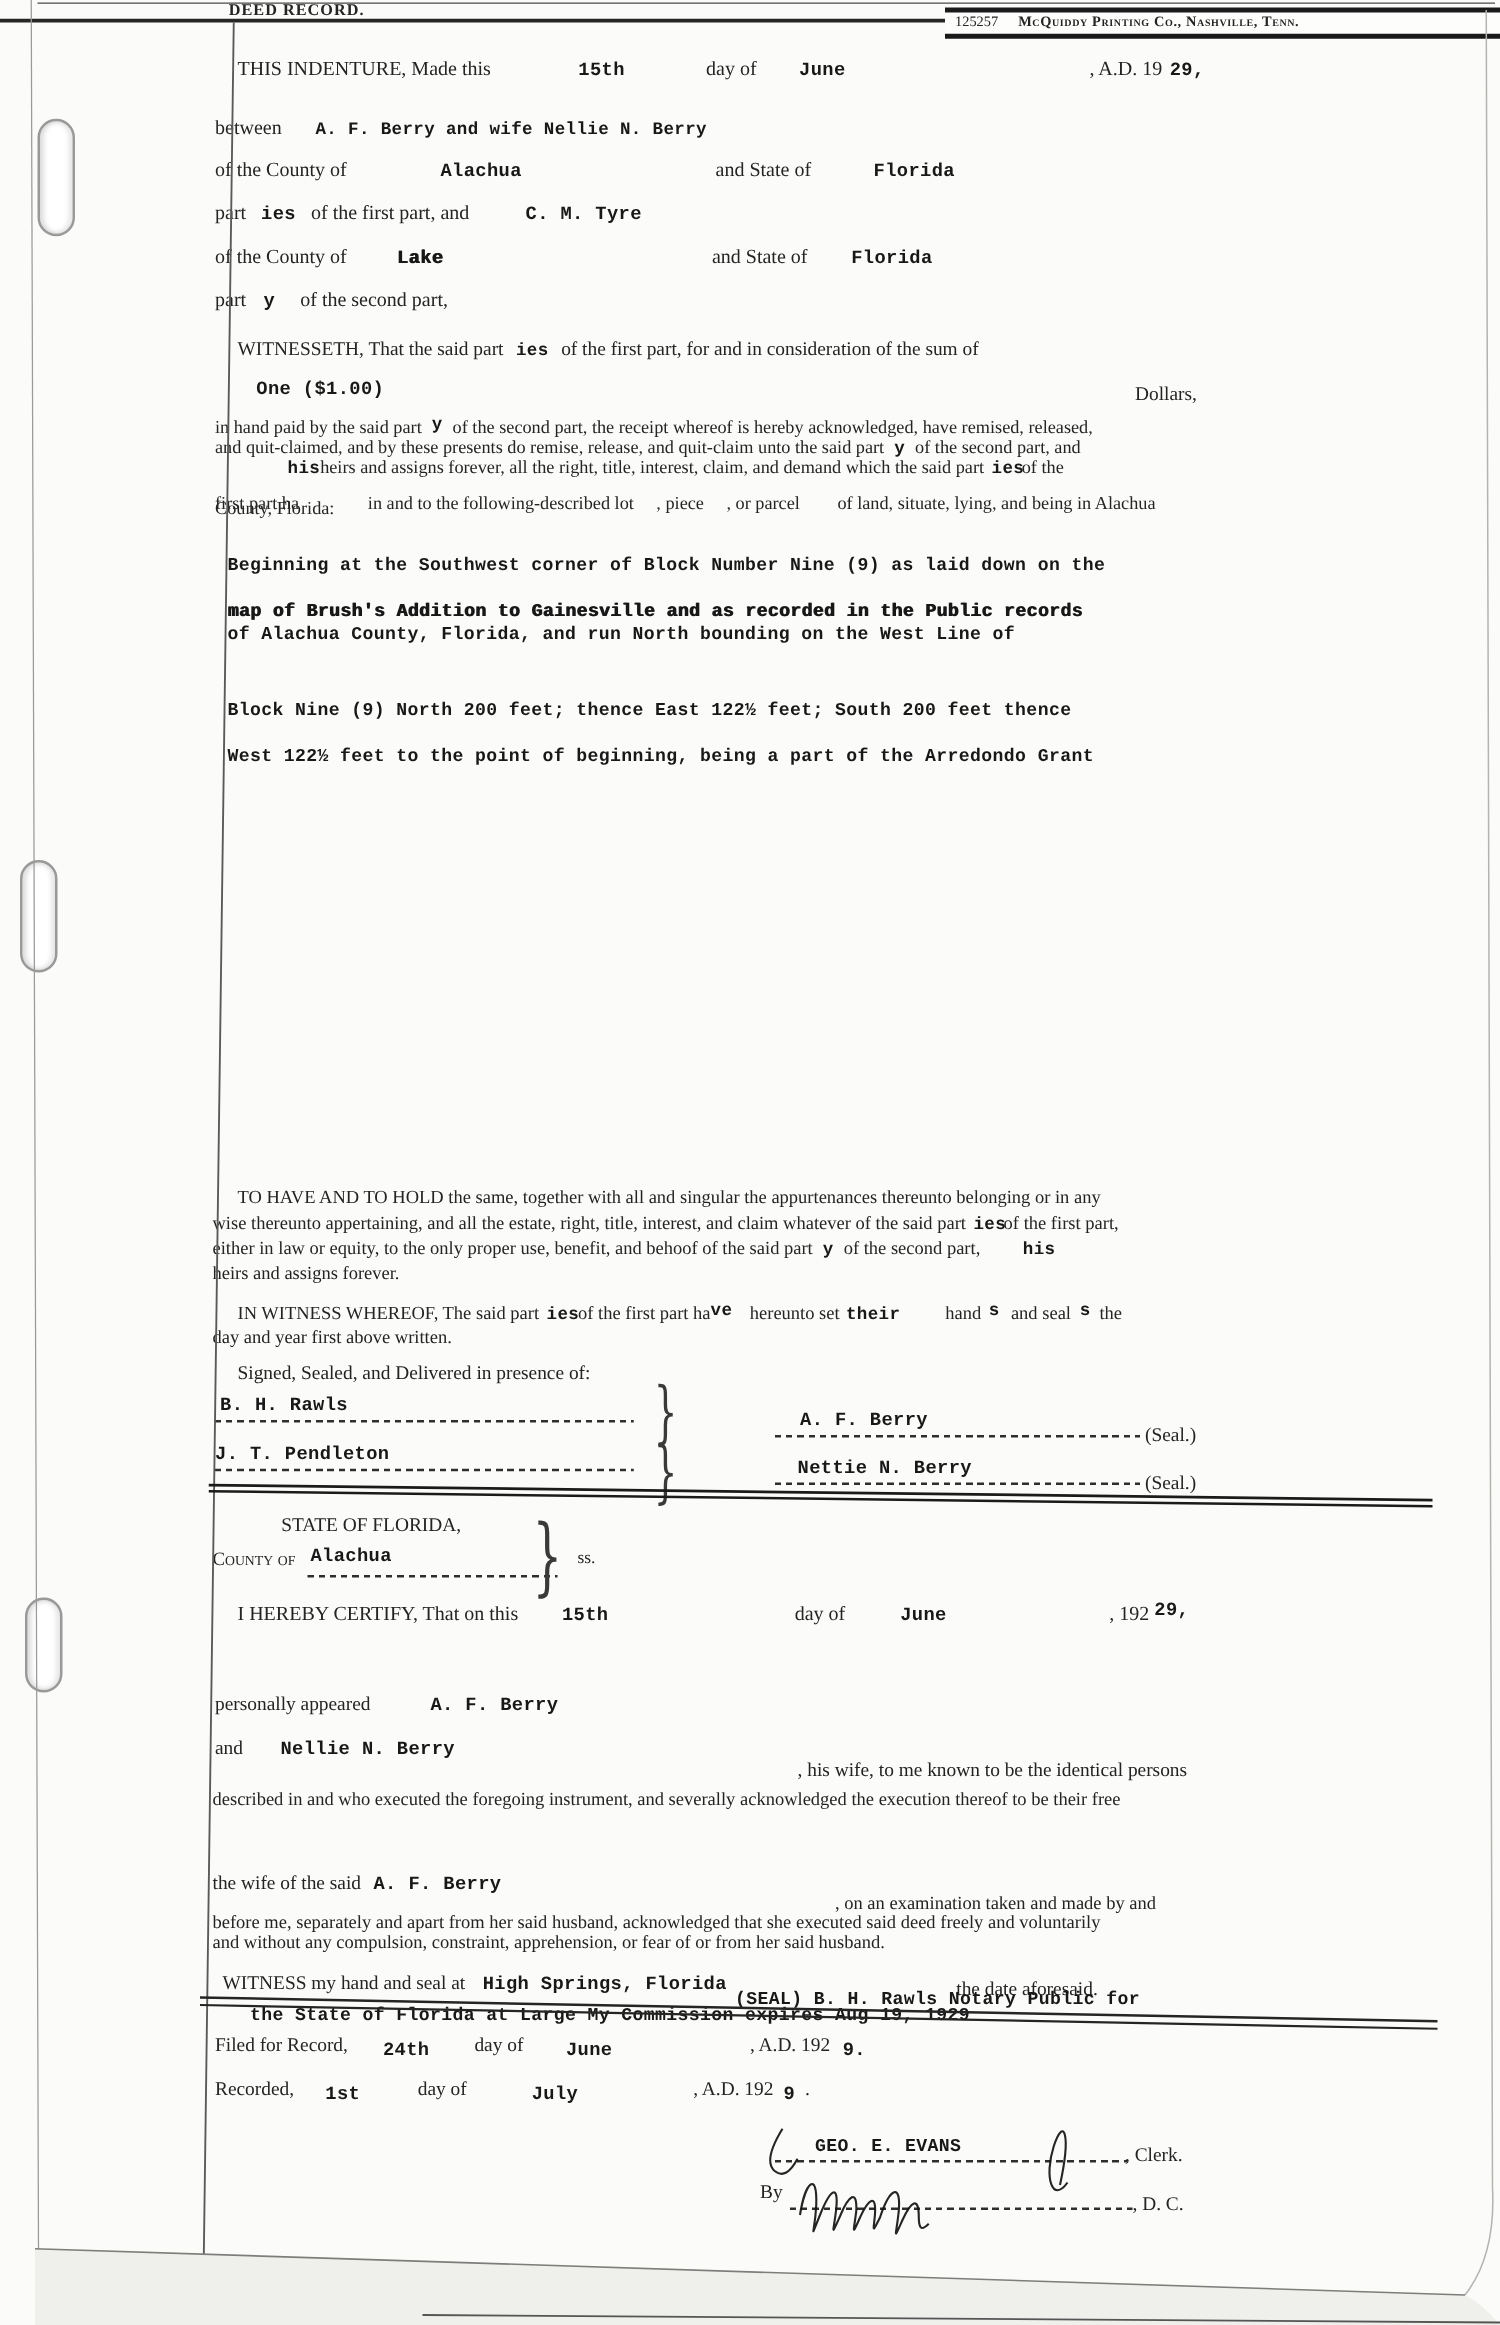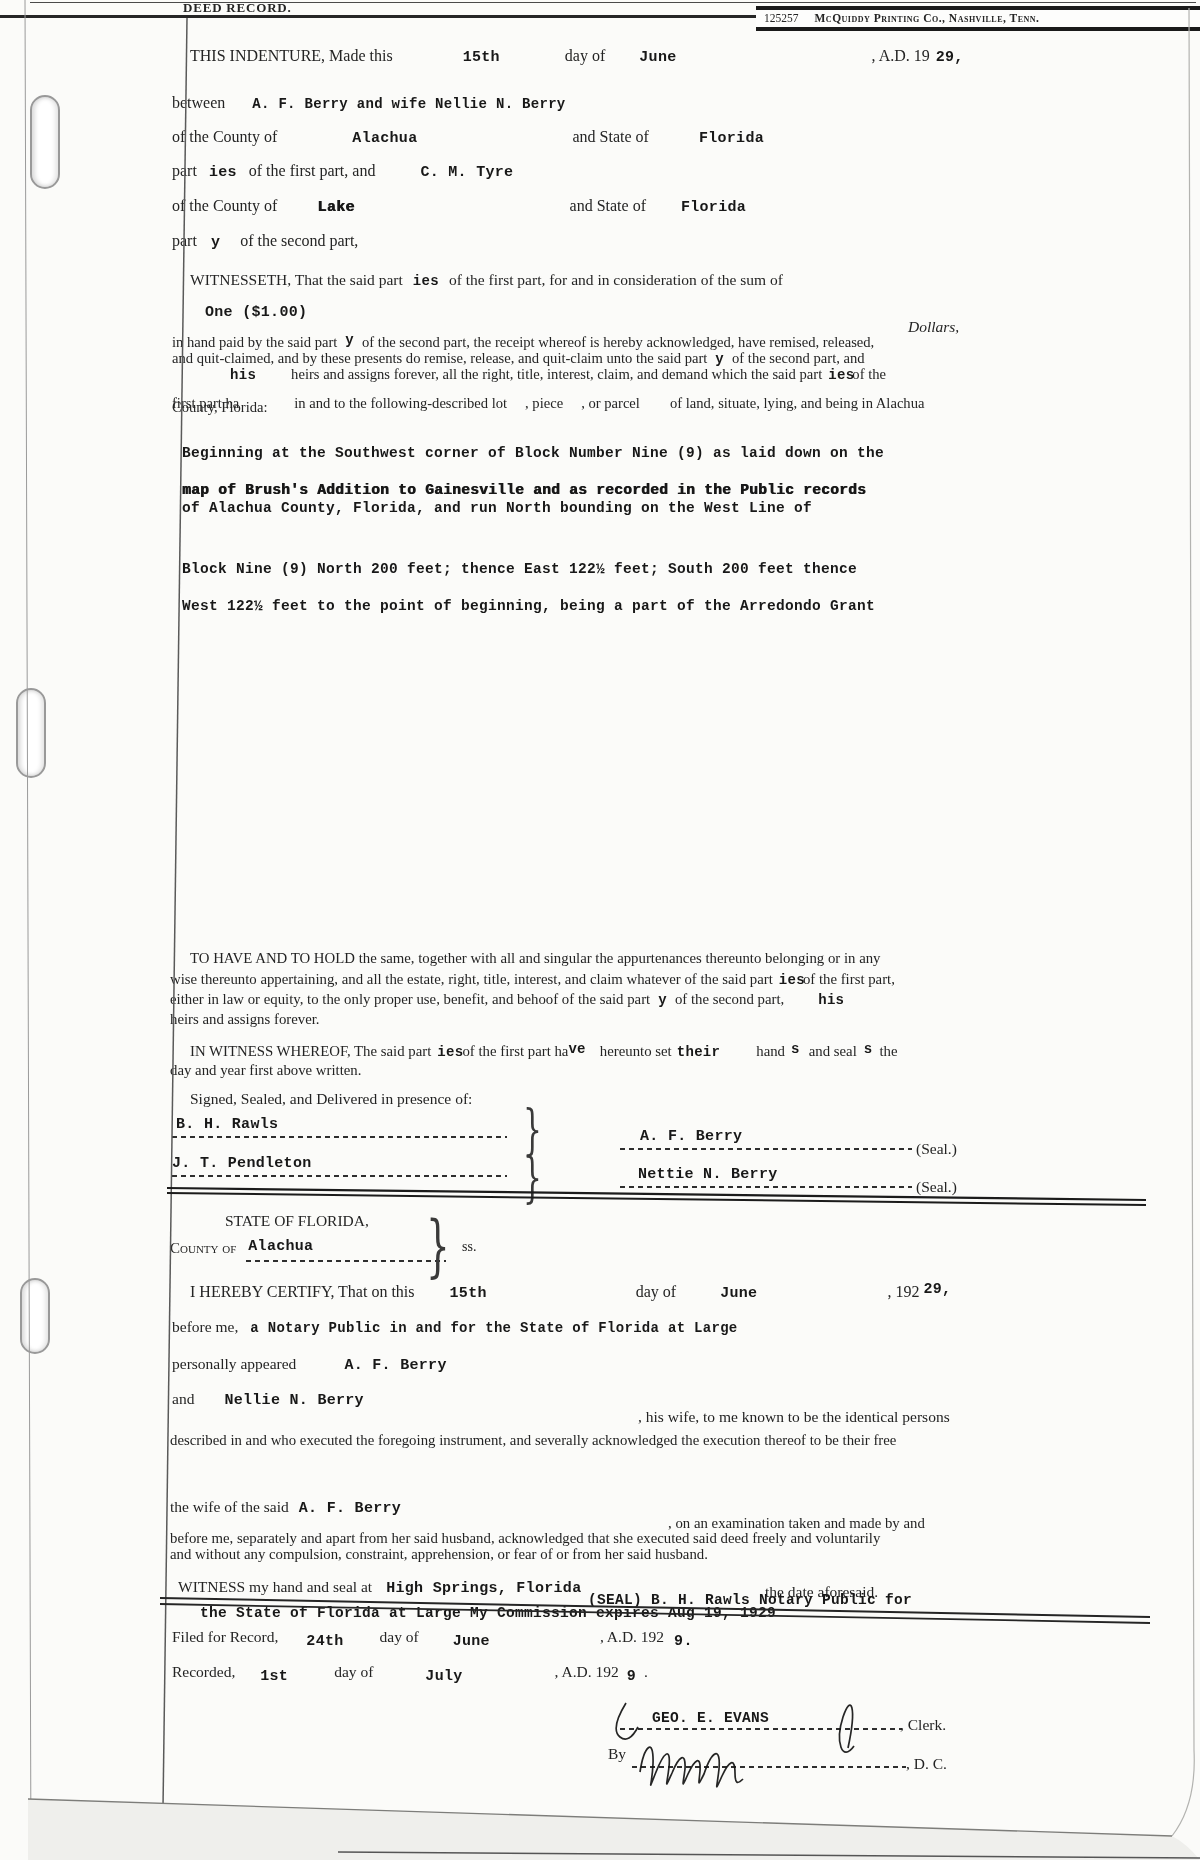--- a/index.html
+++ b/index.html
@@ -65,31 +65,31 @@
   <div class="row s16" style="left:172px;top:232px;">
     <span class="pr">part</span><span class="tw" style="margin-left:14px;">y</span><span class="pr" style="margin-left:20px;">of the second part,</span>
   </div>
 
   <div class="row s155" style="left:190px;top:271px;">
     <span class="pr">WITNESSETH, That the said part</span><span class="tw tw14" style="margin-left:10px;">ies</span><span class="pr" style="margin-left:10px;">of the first part, for and in consideration of the sum of</span>
   </div>
   <div class="row" style="left:205px;top:303px;">
     <span class="tw">One ($1.00)</span>
   </div>
-  <div class="row s155" style="left:908px;top:318px;font-style:italic;">
+  <div class="row s155" style="left:908px;top:307px;">
     <span class="pr">Dollars,</span>
   </div>
   <div class="row s146" style="left:172px;top:334px;">
     <span class="pr">in hand paid by the said part</span><span class="tw tw14 up3" style="margin-left:8px;">y</span><span class="pr" style="margin-left:8px;">of the second part, the receipt whereof is hereby acknowledged, have remised, released,</span>
   </div>
   <div class="row s146" style="left:172px;top:350px;">
     <span class="pr">and quit-claimed, and by these presents do remise, release, and quit-claim unto the said part</span><span class="tw tw14" style="margin-left:8px;">y</span><span class="pr" style="margin-left:8px;">of the second part, and</span>
   </div>
   <div class="row s146" style="left:230px;top:366px;">
-    <span class="tw tw14">his</span><span class="pr" style="margin-left:35px;">heirs and assigns forever, all the right, title, interest, claim, and demand which the said part</span><span class="tw tw14" style="margin-left:6px;">ies</span><span class="pr" style="margin-left:-2px;">of the</span>
+    <span class="tw tw14">his</span><span class="pr" style="">heirs and assigns forever, all the right, title, interest, claim, and demand which the said part</span><span class="tw tw14" style="margin-left:6px;">ies</span><span class="pr" style="margin-left:-2px;">of the</span>
   </div>
   <div class="row s146" style="left:172px;top:395px;">
     <span class="pr">first part ha</span><span class="pr" style="margin-left:55px;">in and to the following-described lot</span><span class="pr" style="margin-left:18px;">, piece</span><span class="pr" style="margin-left:18px;">, or parcel</span><span class="pr" style="margin-left:30px;">of land, situate, lying, and being in Alachua</span>
   </div>
   <div class="row s146" style="left:172px;top:399px;">
     <span class="pr">County, Florida:</span>
   </div>
 
   <div class="row tw tw145" style="left:182px;top:445px;">Beginning at the Southwest corner of Block Number Nine (9) as laid down on the</div>
   <div class="row tw tw145" style="left:182px;top:482px;"><span class="ov">map of Brush's Addition to Gainesville and as recorded in the Public records</span></div>
@@ -128,23 +128,20 @@
   <div class="row s155" style="left:225px;top:1212px;">STATE OF FLORIDA,</div>
   <div class="row" style="left:170px;top:1240px;">
     <span class="pr sc" style="font-size:15px;">County of</span><span class="tw up3" style="margin-left:12px;">Alachua</span>
   </div>
   <div class="dash" style="left:246px;top:1260px;width:200px;"></div>
   <div class="brace" style="left:426px;top:1206px;font-size:68px;">}</div>
   <div class="row" style="left:462px;top:1239px;font-size:14px;">ss.</div>
 
   <div class="row s16" style="left:190px;top:1283px;">
     <span class="pr">I HEREBY CERTIFY, That on this</span><span class="tw" style="margin-left:35px;">15th</span><span class="pr" style="margin-left:149px;">day of</span><span class="tw" style="margin-left:44px;">June</span><span class="pr" style="margin-left:130px;">, 192</span><span class="tw up4" style="margin-left:4px;">29,</span>
-  </div>
-  <div class="row s155" style="left:172px;top:1318px;">
-    <span class="pr">before me,</span><span class="tw tw14" style="margin-left:12px;">a Notary Public in and for the State of Florida at Large</span>
   </div>
   <div class="row s155" style="left:172px;top:1355px;">
     <span class="pr">personally appeared</span><span class="tw" style="margin-left:48px;">A. F. Berry</span>
   </div>
   <div class="row s155" style="left:172px;top:1390px;">
     <span class="pr">and</span><span class="tw" style="margin-left:30px;">Nellie N. Berry</span>
   </div>
   <div class="row s155" style="left:638px;top:1408px;">, his wife, to me known to be the identical persons</div>
   <div class="row s148" style="left:170px;top:1432px;">described in and who executed the foregoing instrument, and severally acknowledged the execution thereof to be their free</div>
   <div class="row s155" style="left:170px;top:1498px;">

